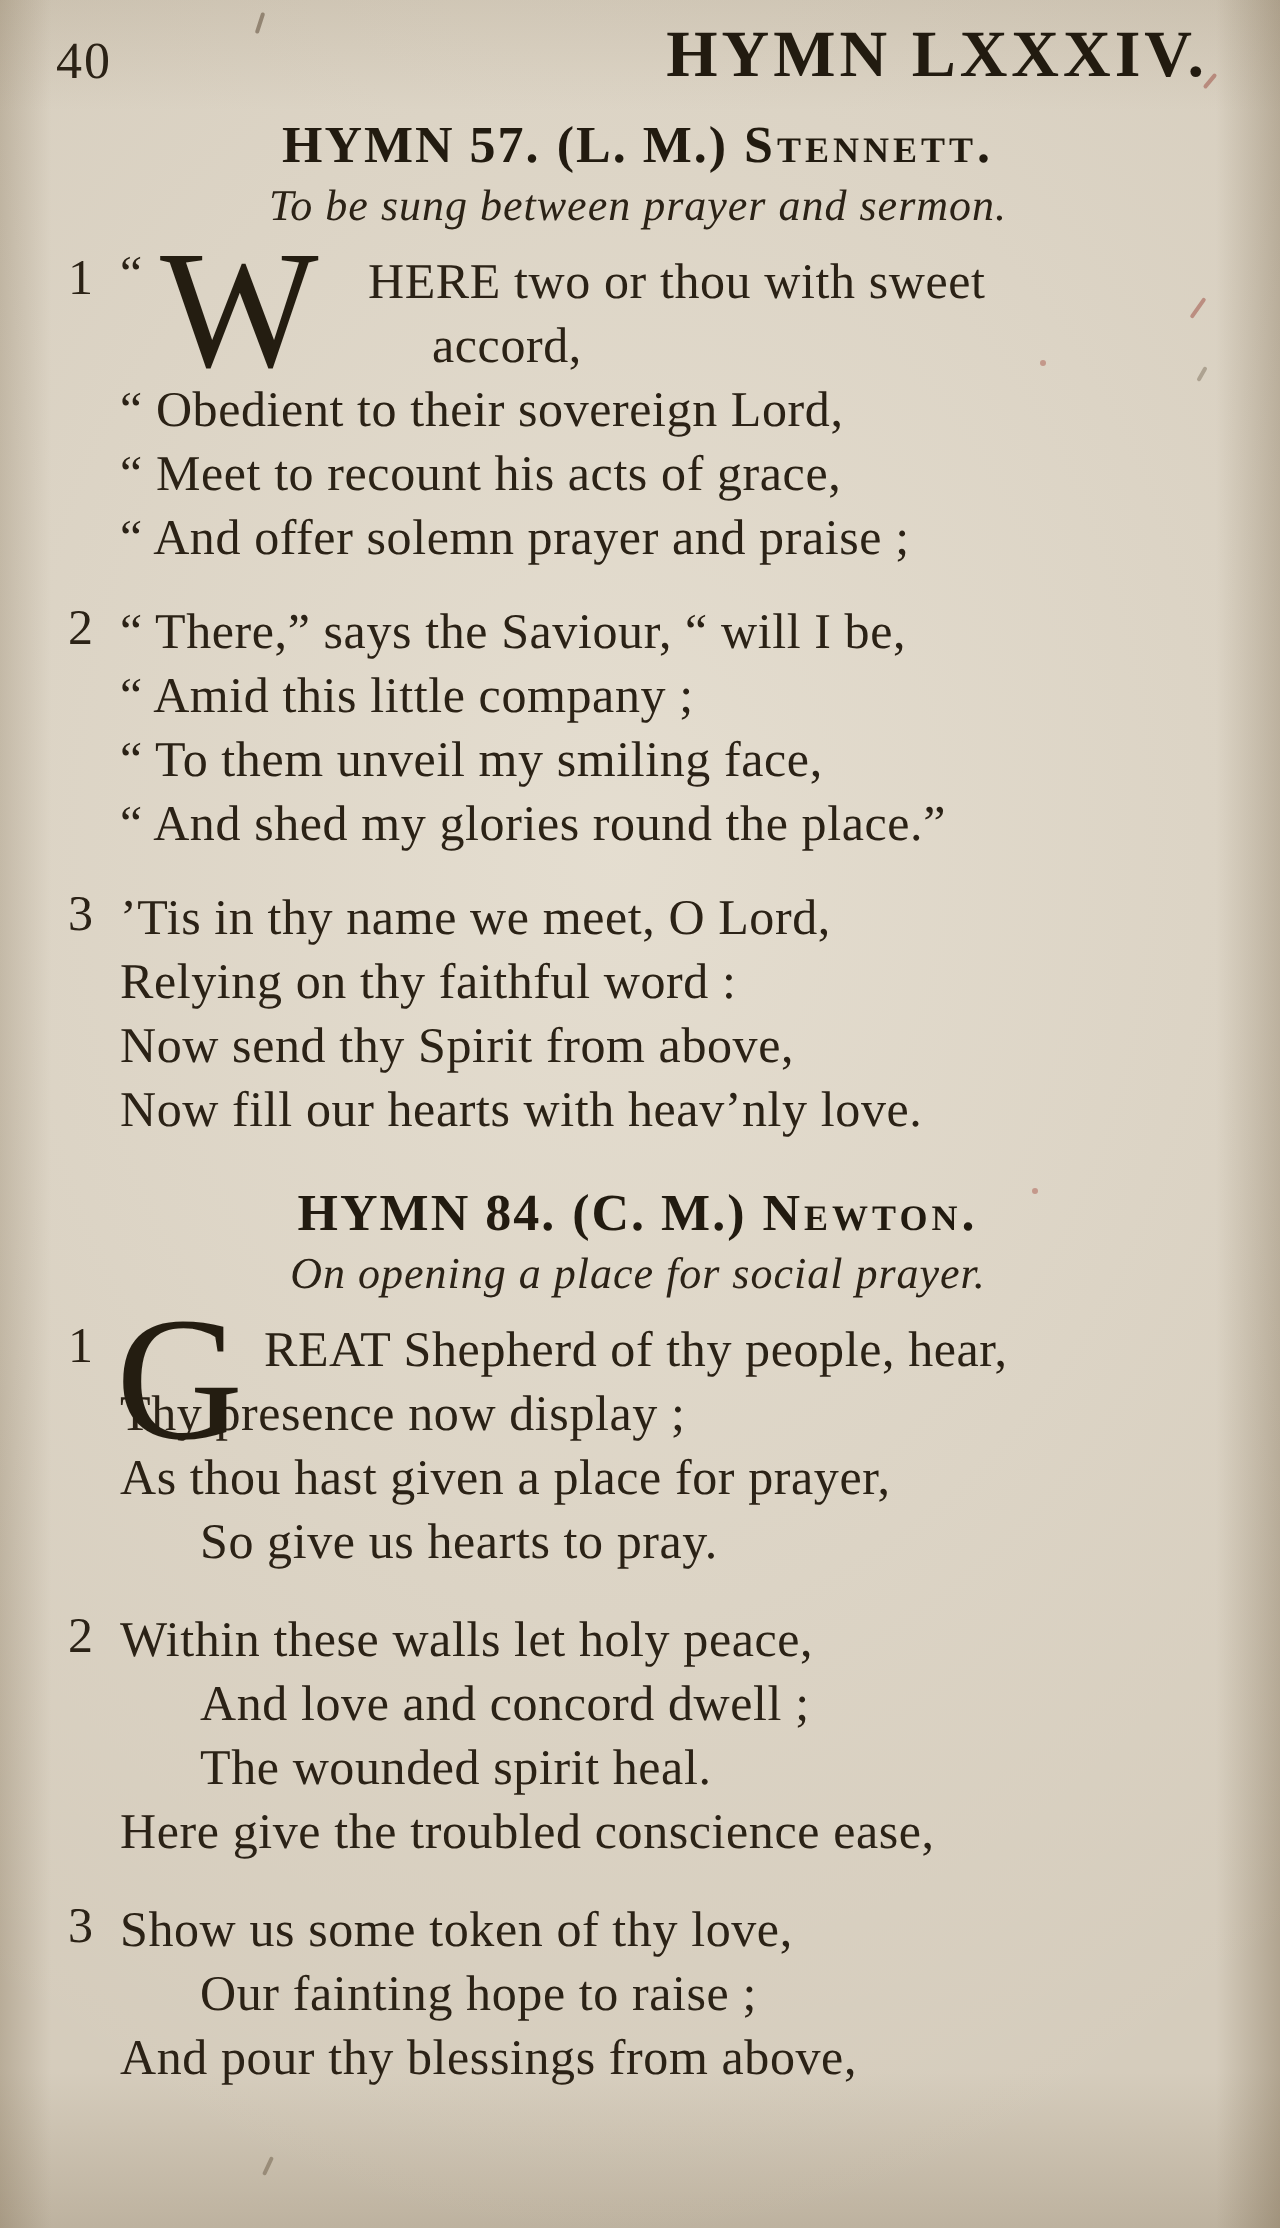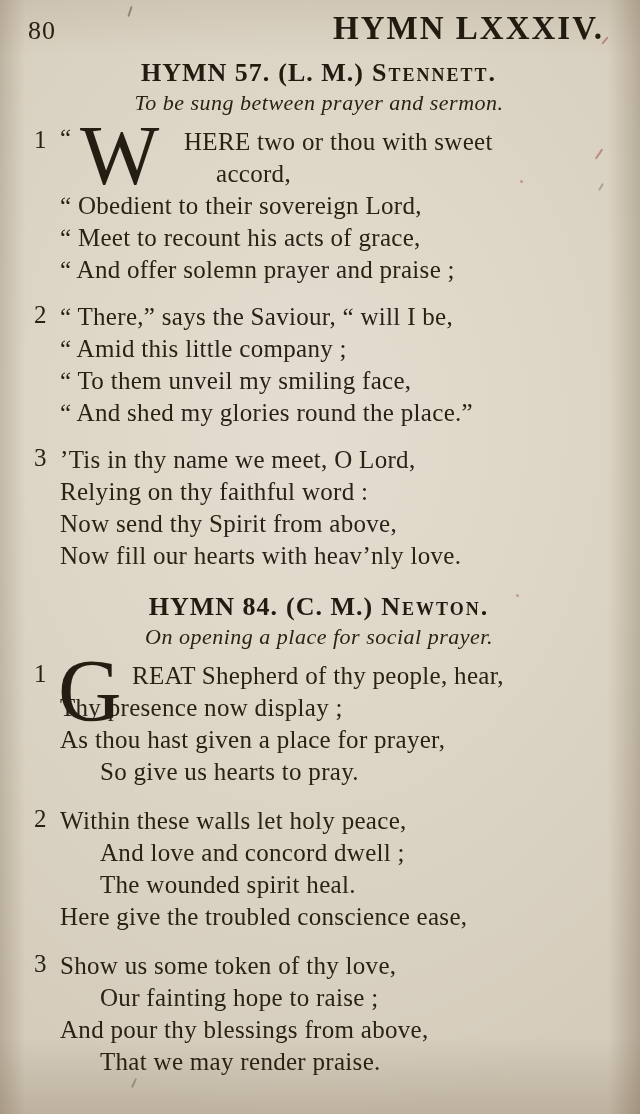--- a/index.html
+++ b/index.html
@@ -80,21 +80,21 @@
   .mark-5 { left: 133px; top: 1078px; width: 2px; height: 10px; transform: rotate(25deg); background: rgba(70,52,30,0.35); }
   .mark-6 { left: 520px; top: 180px; width: 3px; height: 3px; background: rgba(150,40,30,0.35); border-radius: 50%; }
   .mark-7 { left: 516px; top: 594px; width: 3px; height: 3px; background: rgba(150,40,30,0.35); border-radius: 50%; }
 </style>
 </head>
 <body>
 
 <div class="page">
 
   <div class="page-header">
-    <span class="page-number">80</span>
+    <span class="page-number">40</span>
     <span class="running-header">HYMN LXXXIV.</span>
   </div>
 
   <section class="hymn hymn-1">
     <h2 class="hymn-heading"><span class="hymn-no">HYMN 57.</span><span class="hymn-meter">(L. M.)</span><span class="hymn-author">Stennett.</span></h2>
     <p class="hymn-subtitle">To be sung between prayer and sermon.</p>
 
     <div class="stanza stanza-dc dc-83">
       <span class="stanza-number">1</span>
       <span class="open-quote">“</span>
@@ -142,21 +142,20 @@
       <div class="line indent">And love and concord dwell ;</div>
       <div class="line indent">The wounded spirit heal.</div>
       <div class="line">Here give the troubled conscience ease,</div>
     </div>
 
     <div class="stanza">
       <span class="stanza-number">3</span>
       <div class="line">Show us some token of thy love,</div>
       <div class="line indent">Our fainting hope to raise ;</div>
       <div class="line">And pour thy blessings from above,</div>
-      <div class="line indent">That we may render praise.</div>
     </div>
   </section>
 
   <div class="mark mark-1"></div>
   <div class="mark mark-2"></div>
   <div class="mark mark-3"></div>
   <div class="mark mark-4"></div>
   <div class="mark mark-5"></div>
   <div class="mark mark-6"></div>
   <div class="mark mark-7"></div>

